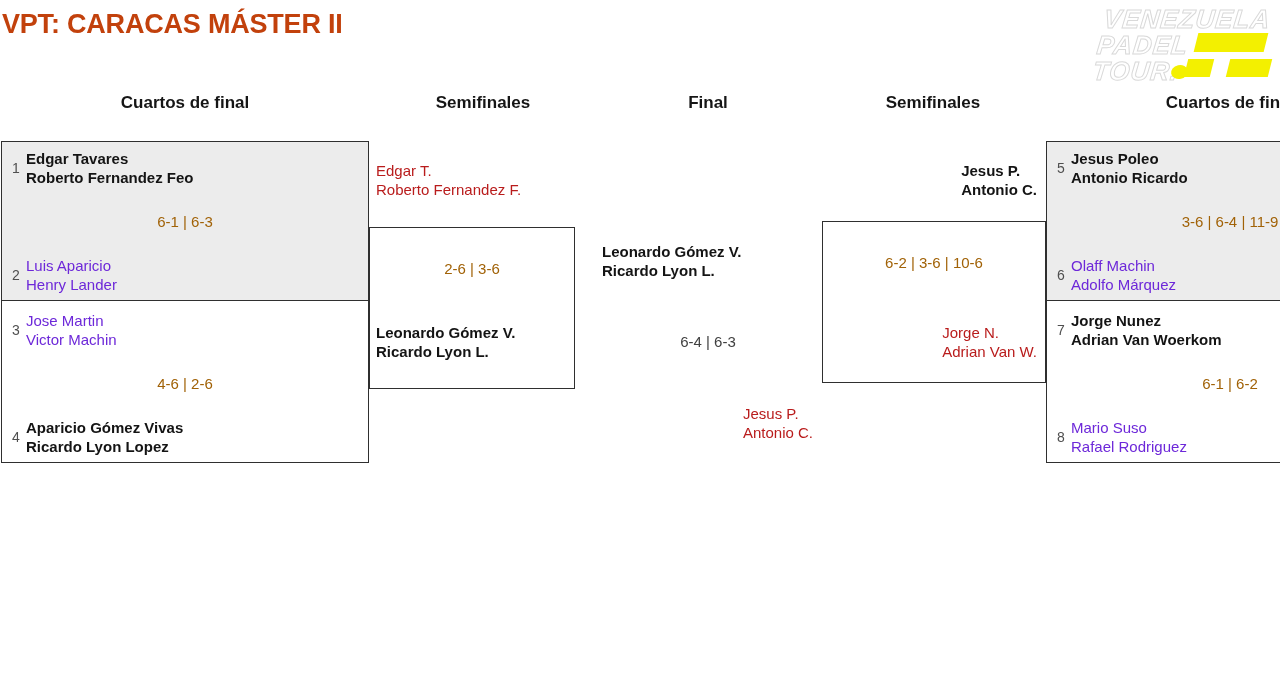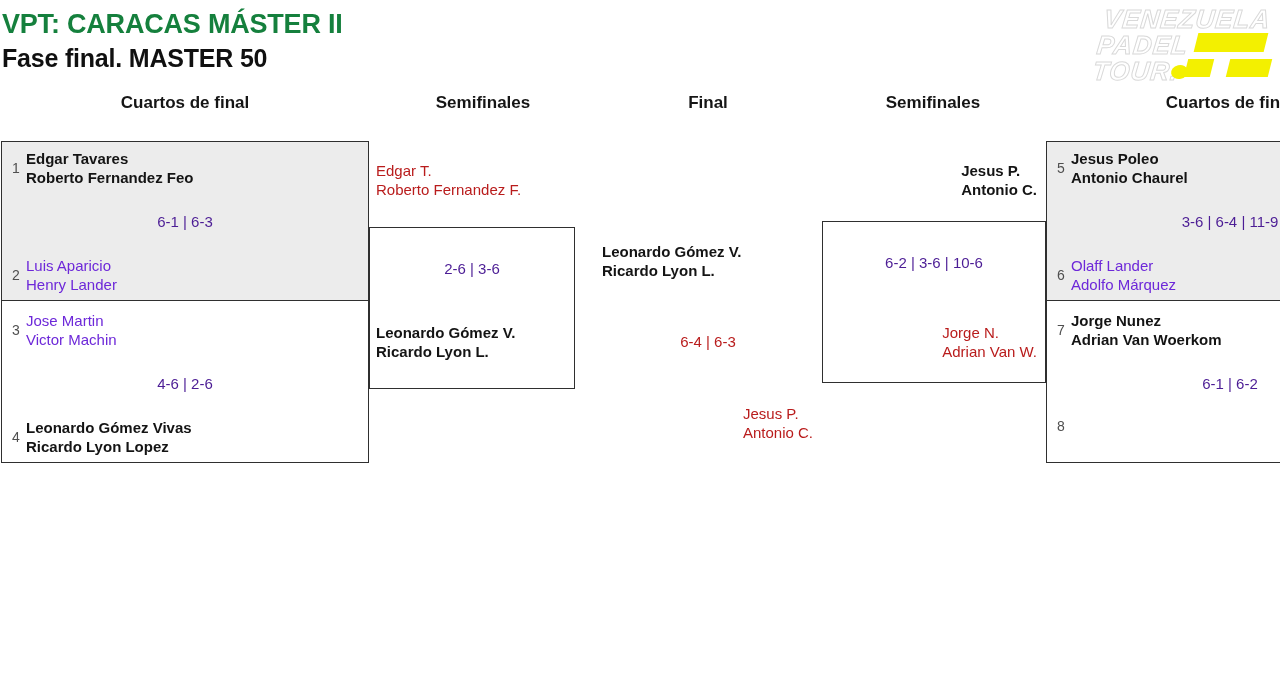--- a/index.html
+++ b/index.html
@@ -1,51 +1,50 @@
 <!DOCTYPE html>
 <html><head>
 <meta charset="utf-8">
 <style>
   html,body{margin:0;padding:0;background:#fff;}
   #screen{
     position:relative;width:1280px;height:697px;overflow:hidden;background:#ffffff;
     font-family:"Liberation Sans","DejaVu Sans",sans-serif;color:#1a1a1a;
   }
   
-  .title-line1{position:absolute;left:2px;top:9px;font-size:27px;font-weight:700;letter-spacing:-0.2px;color:#15803d;white-space:nowrap;}
+  .title-line1{position:absolute;left:2px;top:9px;font-size:27px;font-weight:700;letter-spacing:-0.2px;color:#c2410c;white-space:nowrap;}
   .title-line2{position:absolute;left:2px;top:44px;font-size:25px;font-weight:700;letter-spacing:-0.2px;color:#101010;white-space:nowrap;}
   
   .round-header{position:absolute;top:93px;transform:translateX(-50%);font-size:17px;font-weight:700;color:#161616;white-space:nowrap;}
   
   .match-box{position:absolute;box-sizing:border-box;border:1px solid #2f2f2f;background:#ffffff;}
   .match-box.shaded{background:#ececec;}
   .team-row{position:absolute;left:0;display:flex;align-items:center;}
   .seed{width:18px;padding-left:5px;font-size:14px;color:#4f4f4f;text-align:center;flex:0 0 auto;}
   .names{margin-left:1px;font-size:15px;line-height:19px;color:#6d28d9;}
   .names.winner{font-weight:700;color:#141414;}
-  .score{position:absolute;left:0;right:0;text-align:center;font-size:15px;line-height:19px;color:#4c1d95;white-space:nowrap;}
+  .score{position:absolute;left:0;right:0;text-align:center;font-size:15px;line-height:19px;color:#a16207;white-space:nowrap;}
   
   .float-team{position:absolute;font-size:15px;line-height:19px;color:#b91c1c;white-space:nowrap;}
   .float-team.winner{font-weight:700;color:#141414;}
   .float-team.right{text-align:left;}
-  .final-score{position:absolute;left:595px;width:226px;top:333px;text-align:center;font-size:15px;color:#b91c1c;white-space:nowrap;}
+  .final-score{position:absolute;left:595px;width:226px;top:333px;text-align:center;font-size:15px;color:#404040;white-space:nowrap;}
   
   .logo{position:absolute;left:1090px;top:4px;width:190px;height:84px;}
   .logo-text{position:absolute;font-size:26px;line-height:26px;font-weight:800;font-style:italic;
     letter-spacing:1px;color:#ffffff;-webkit-text-stroke:1px #d9d9d9;transform:skewX(-6deg);white-space:nowrap;}
   .logo-shape{position:absolute;background:#f3f000;transform:skewX(-14deg);}
   .logo-dot{position:absolute;background:#f3f000;border-radius:50%;transform:rotate(-12deg);}
 </style>
 </head>
 <body>
 
 <div id="screen">
 
   <div class="title-line1">VPT: CARACAS MÁSTER II</div>
-  <div class="title-line2">Fase final. MASTER 50</div>
 
   <div class="logo">
     <div class="logo-text" style="left:14px;top:2px;">VENEZUELA</div>
     <div class="logo-text" style="left:7px;top:28px;">PADEL</div>
     <div class="logo-text" style="left:3px;top:54px;">TOUR.</div>
     <div class="logo-shape" style="left:106px;top:29px;width:70px;height:19px;"></div>
     <div class="logo-shape" style="left:96px;top:55px;width:26px;height:18px;"></div>
     <div class="logo-shape" style="left:138px;top:55px;width:42px;height:18px;"></div>
     <div class="logo-dot" style="left:81px;top:61px;width:17px;height:14px;"></div>
   </div>
@@ -79,55 +78,59 @@
       <div class="seed">3</div>
       <div class="names">
         <div>Jose Martin</div>
         <div>Victor Machin</div>
       </div>
     </div>
     <div class="score" style="top:73px;">4-6 | 2-6</div>
     <div class="team-row" style="top:117px;">
       <div class="seed">4</div>
       <div class="names winner">
-        <div>Leonardo Gómez Vivas</div>
+        <div>Aparicio Gómez Vivas</div>
         <div>Ricardo Lyon Lopez</div>
       </div>
     </div>
   </div>
 
   <div class="match-box shaded" style="left:1046px;top:141px;width:368px;height:160px;">
     <div class="team-row" style="top:7px;">
       <div class="seed">5</div>
       <div class="names winner">
         <div>Jesus Poleo</div>
-        <div>Antonio Chaurel</div>
+        <div>Antonio Ricardo</div>
       </div>
     </div>
     <div class="score" style="top:70px;">3-6 | 6-4 | 11-9</div>
     <div class="team-row" style="top:114px;">
       <div class="seed">6</div>
       <div class="names">
-        <div>Olaff Lander</div>
+        <div>Olaff Machin</div>
         <div>Adolfo Márquez</div>
       </div>
     </div>
   </div>
 
   <div class="match-box" style="left:1046px;top:300px;width:368px;height:163px;">
     <div class="team-row" style="top:10px;">
       <div class="seed">7</div>
       <div class="names winner">
         <div>Jorge Nunez</div>
         <div>Adrian Van Woerkom</div>
       </div>
     </div>
     <div class="score" style="top:73px;">6-1 | 6-2</div>
     <div class="team-row" style="top:117px;">
       <div class="seed">8</div>
+      <div class="names">
+        <div>Mario Suso</div>
+        <div>Rafael Rodriguez</div>
+      </div>
     </div>
   </div>
 
   <div class="match-box" style="left:369px;top:227px;width:206px;height:162px;">
     <div class="score" style="top:31px;">2-6 | 3-6</div>
   </div>
   <div class="float-team" style="left:376px;top:161px;">
     <div>Edgar T.</div>
     <div>Roberto Fernandez F.</div>
   </div>

